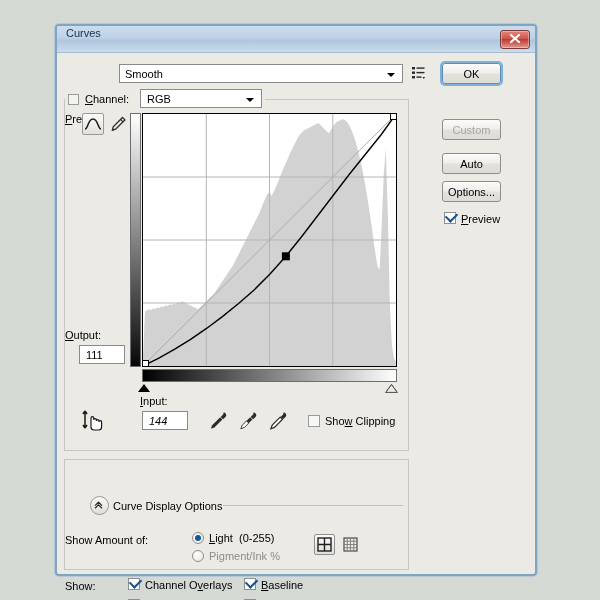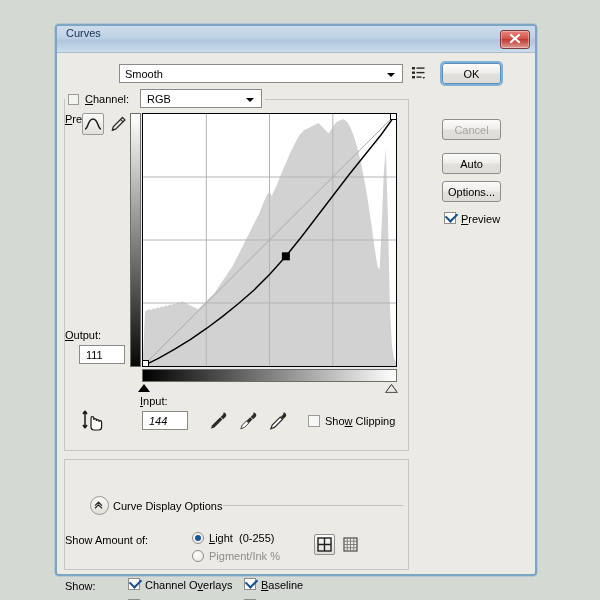--- a/index.html
+++ b/index.html
@@ -558,21 +558,21 @@
     <span class="label" id="lb-overlays">Channel O<span class="u">v</span>erlays</span>
 
     <div class="cb on" id="cb-baseline"></div>
     <span class="label" id="lb-baseline"><span class="u">B</span>aseline</span>
 
     <div class="cb on" id="cb-histogram"></div>
 
     <div class="cb on" id="cb-intersection"></div>
 
     <div class="btn default" id="btn-ok">OK</div>
-    <div class="btn disabled" id="btn-smooth">Cancel</div>
+    <div class="btn disabled" id="btn-smooth">Custom</div>
     <div class="btn" id="btn-auto">Auto</div>
     <div class="btn" id="btn-options">Options...</div>
 
     <div class="cb on" id="preview-cb"></div>
     <span class="label" id="preview-label"><span class="u">P</span>review</span>
 
   </div>
 </div>
 
 </body></html>

